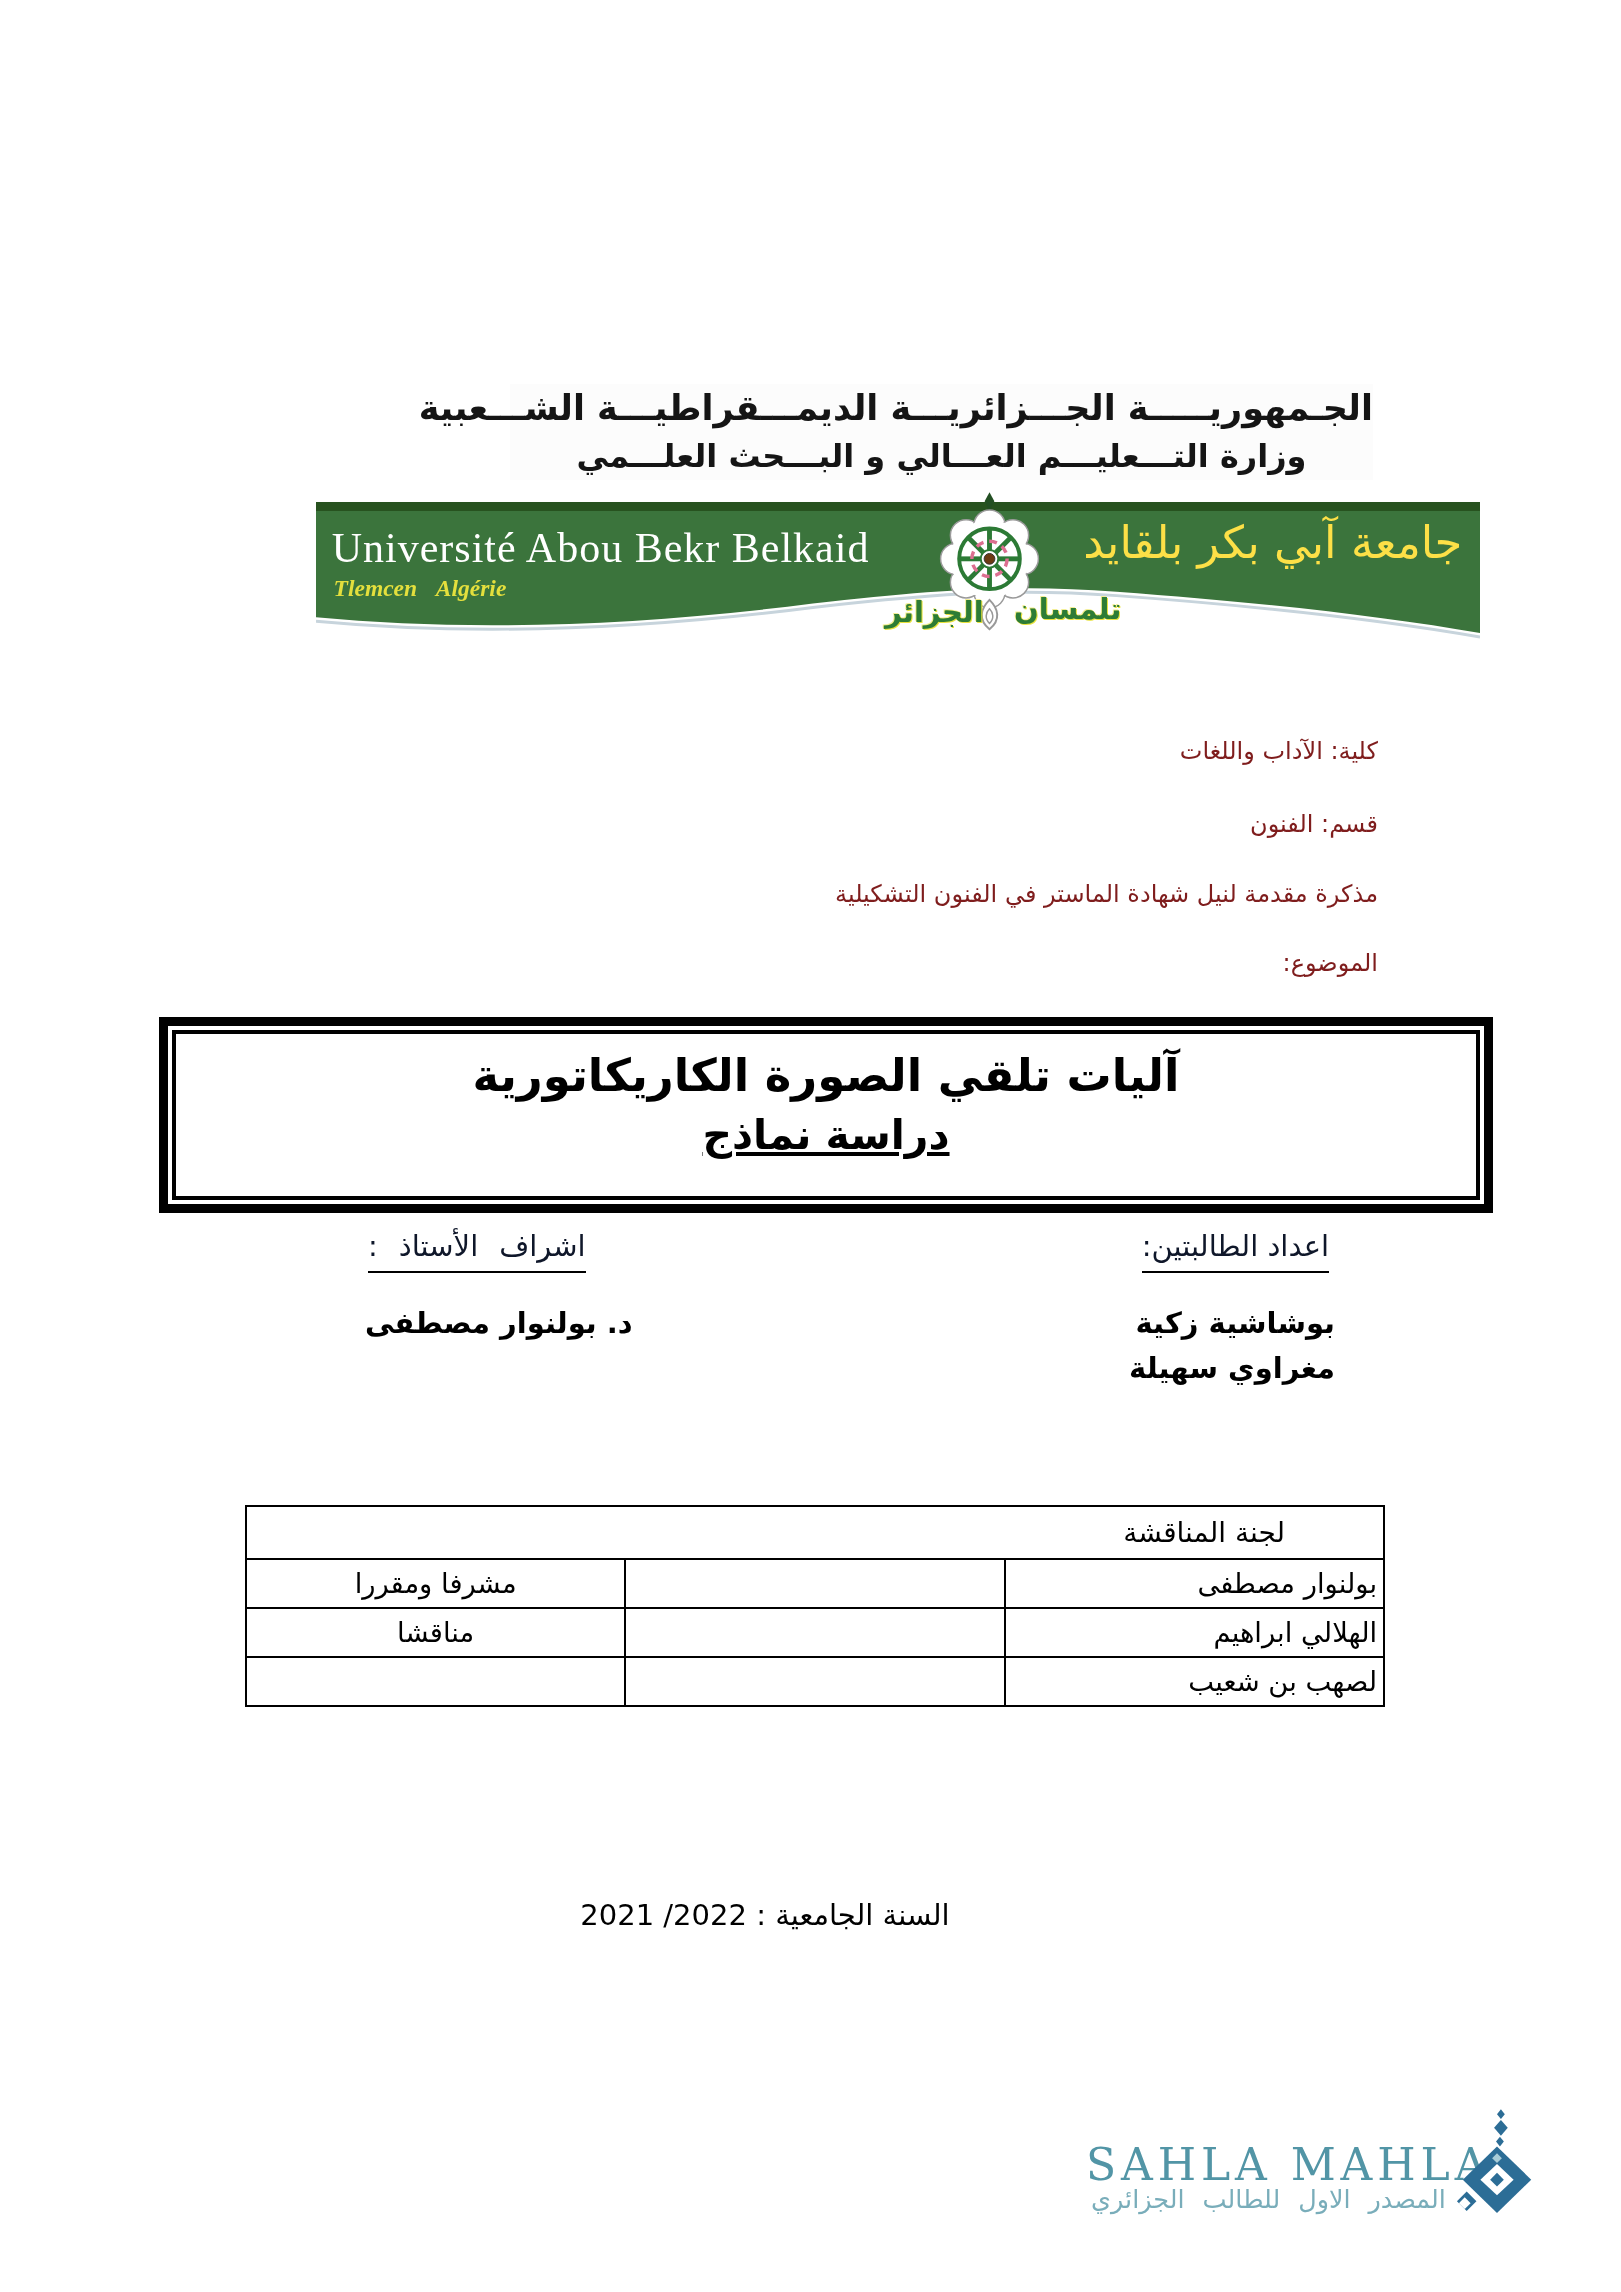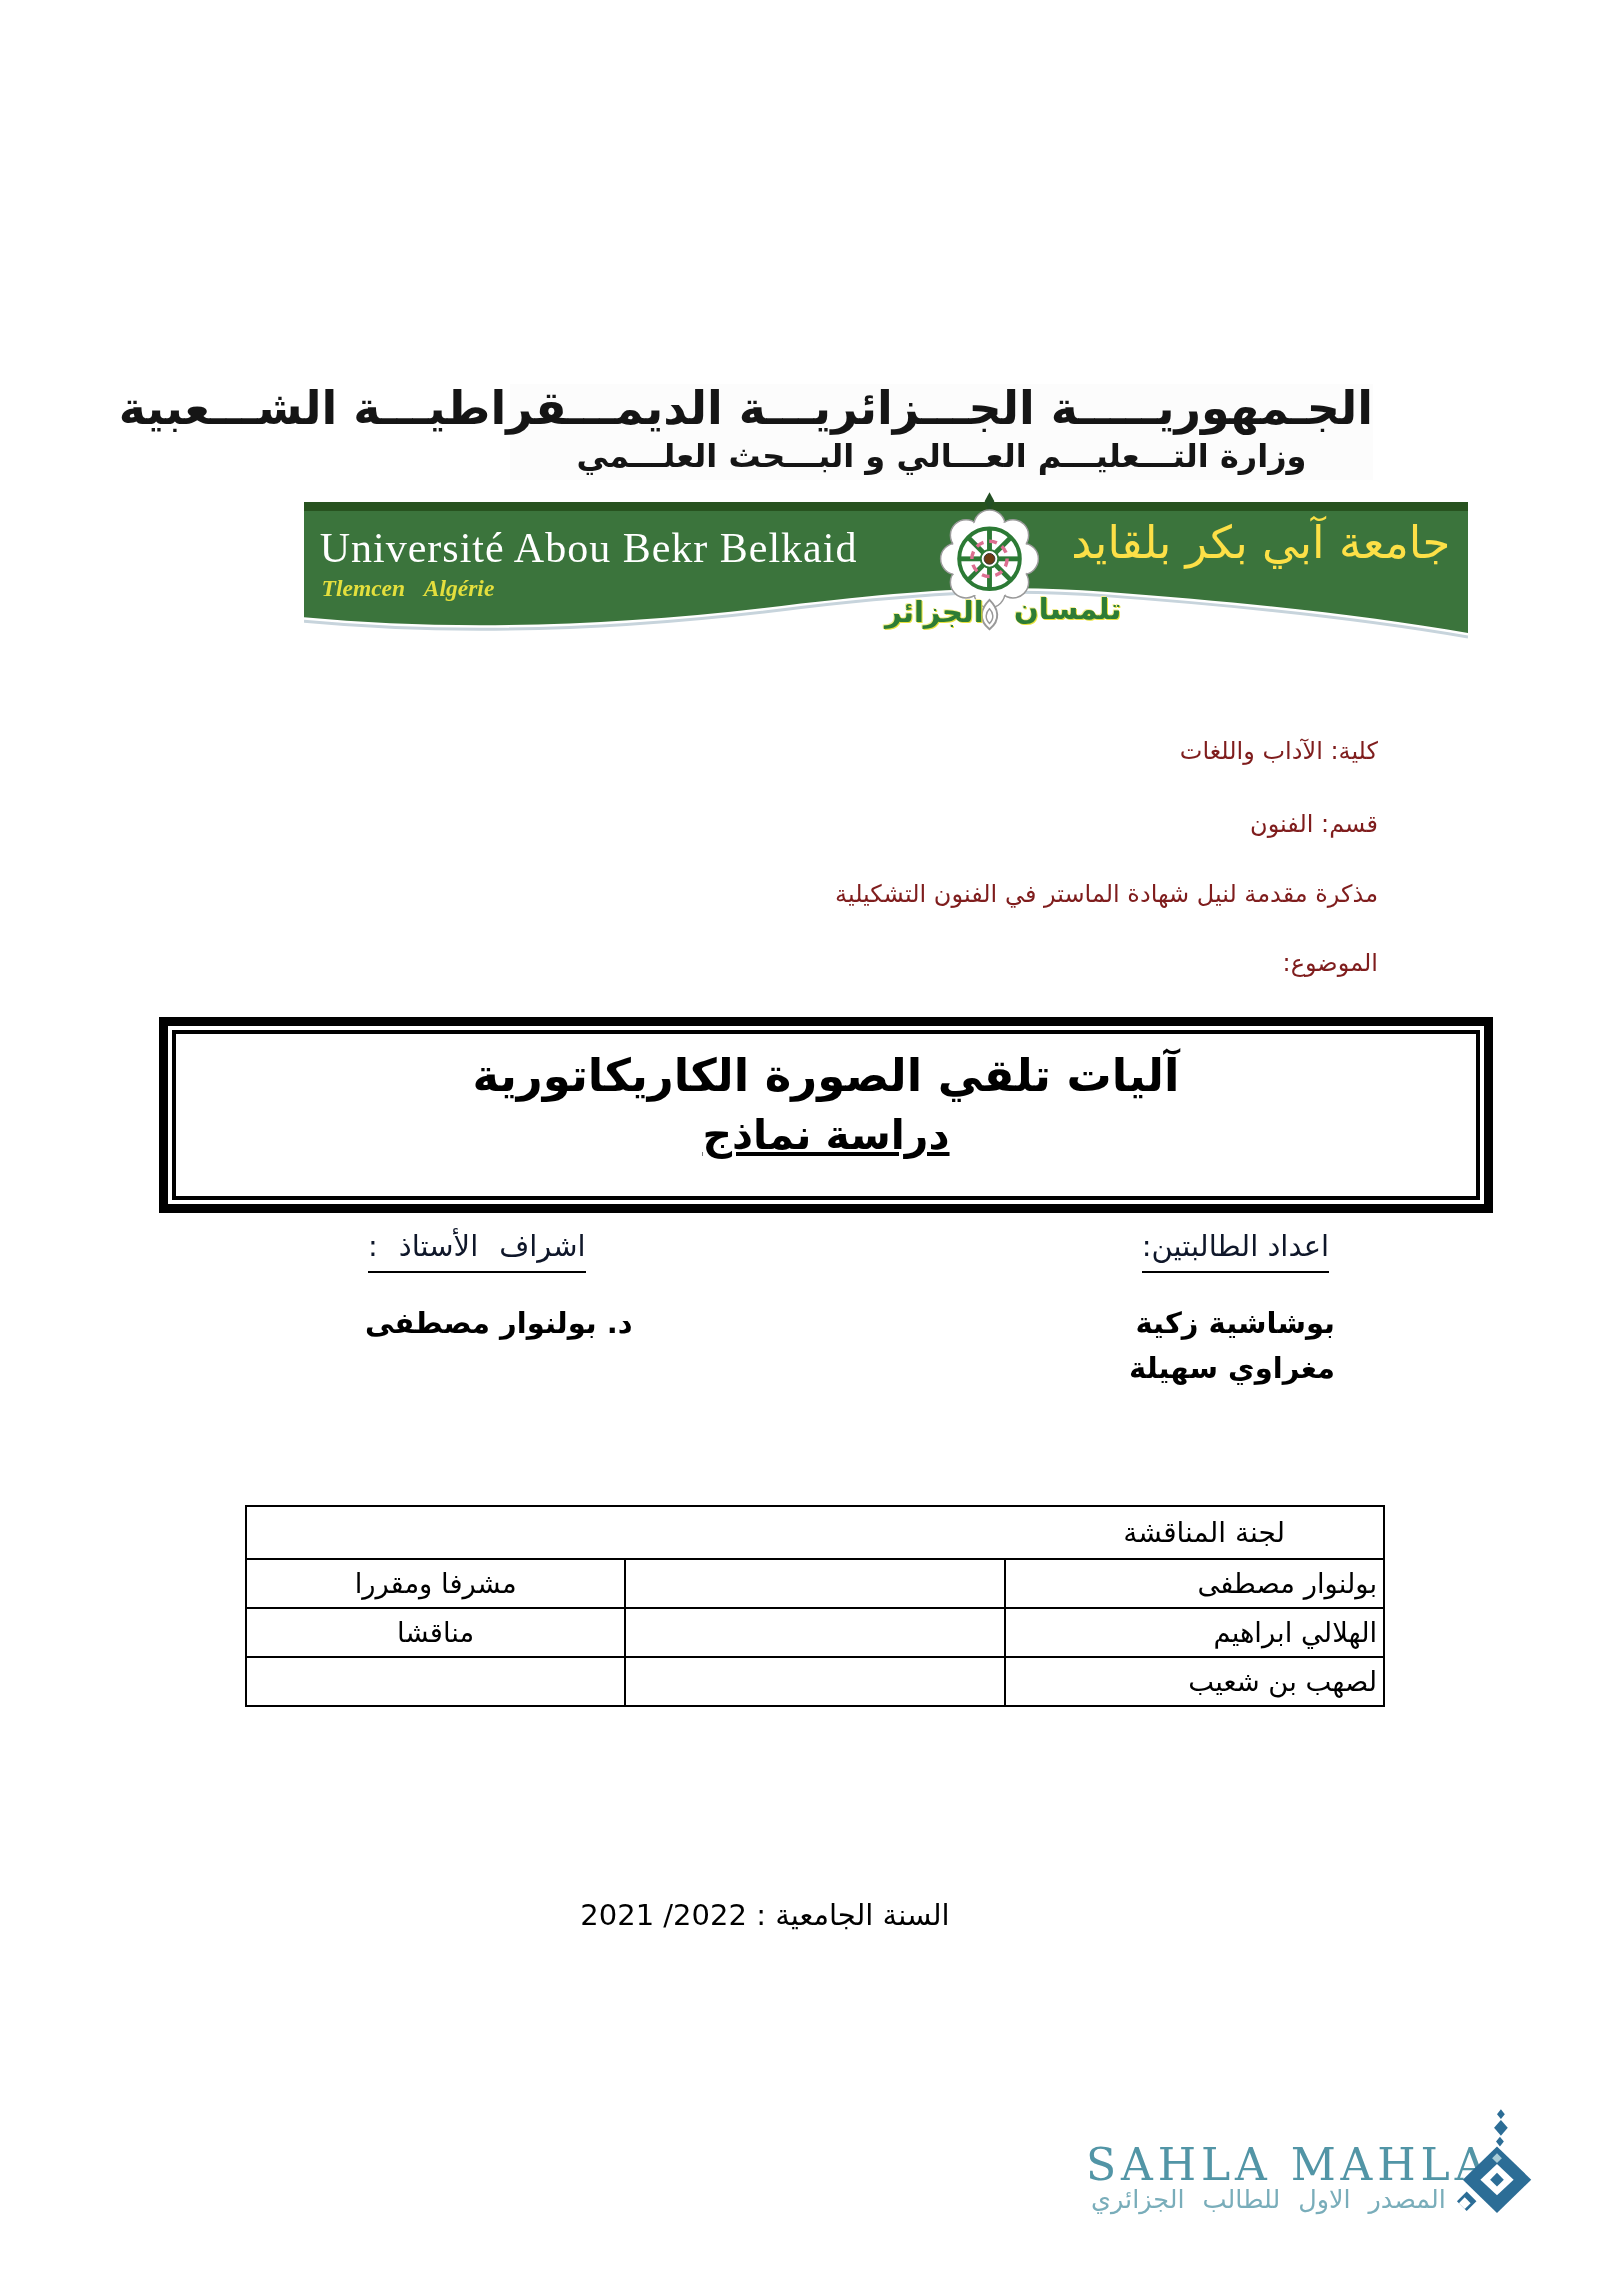--- a/index.html
+++ b/index.html
@@ -10,25 +10,25 @@
     font-family:"DejaVu Sans", sans-serif;
     overflow:hidden;
     margin:0 auto;
   }
   
   .ministry{
     position:absolute;left:510px;top:384px;width:863px;
     text-align:center;color:#151515;background:#fcfcfc;
     direction:rtl;white-space:nowrap;
   }
-  .ministry .l1{font-size:46px;font-weight:bold;line-height:49px;}
+  .ministry .l1{font-size:35px;font-weight:bold;line-height:49px;}
   .ministry .l2{font-size:32px;font-weight:bold;line-height:47px;}
   
   .banner{
-    position:absolute;left:304px;top:502px;width:1164px;height:137px;
+    position:absolute;left:316px;top:502px;width:1164px;height:137px;
     background:#3b743c;
   }
   .banner .topstrip{position:absolute;left:0;top:0;width:100%;height:8.8px;background:#27521f;}
   .banner .fr-title{
     position:absolute;left:15.7px;top:21.6px;
     font-family:"Liberation Serif", serif;
     font-size:42px;color:#ffffff;letter-spacing:1px;white-space:nowrap;
   }
   .banner .fr-sub{
     position:absolute;left:17.6px;top:73px;

